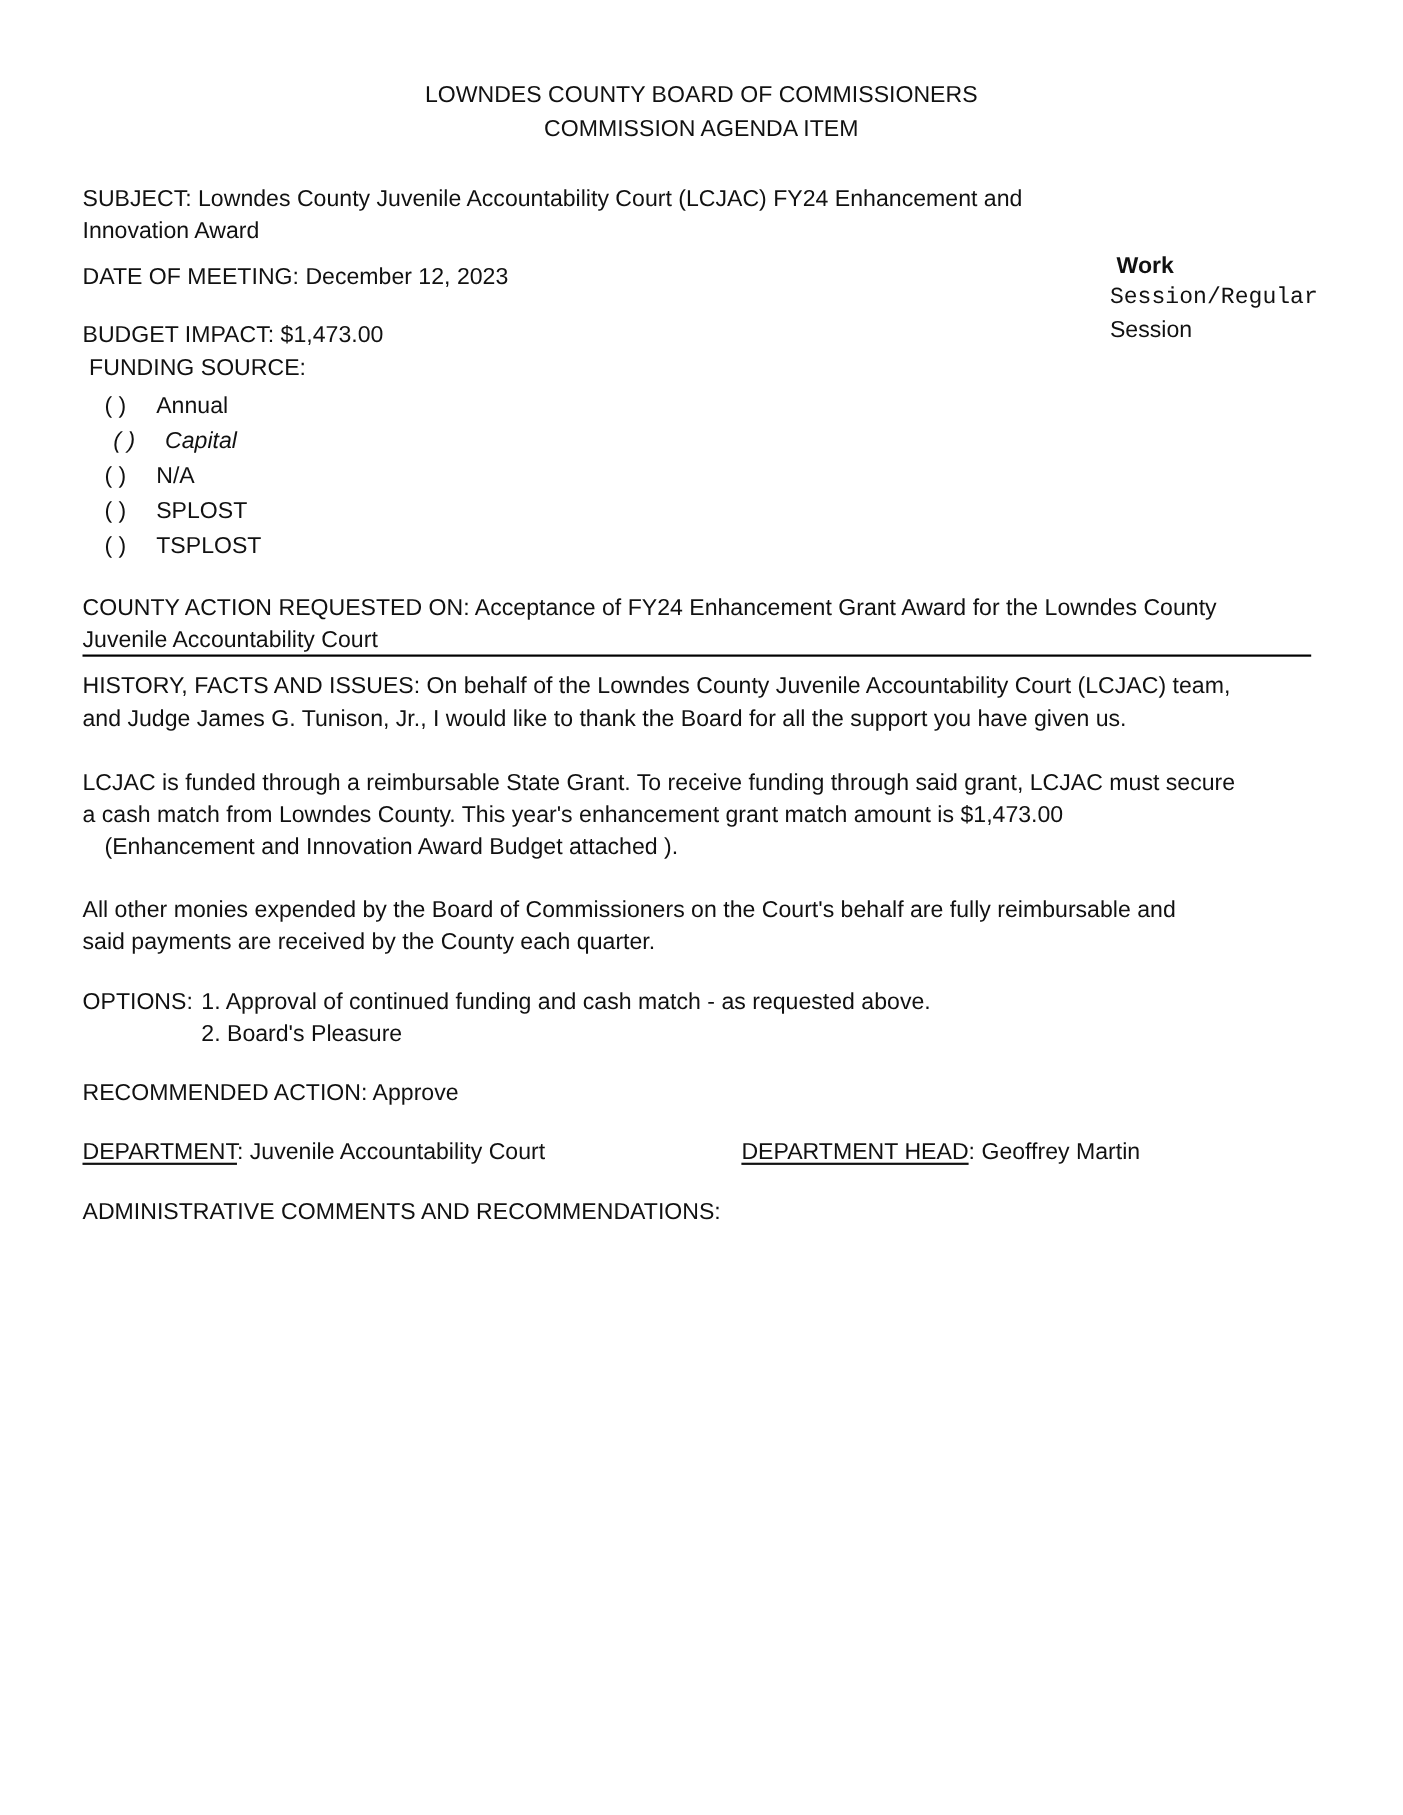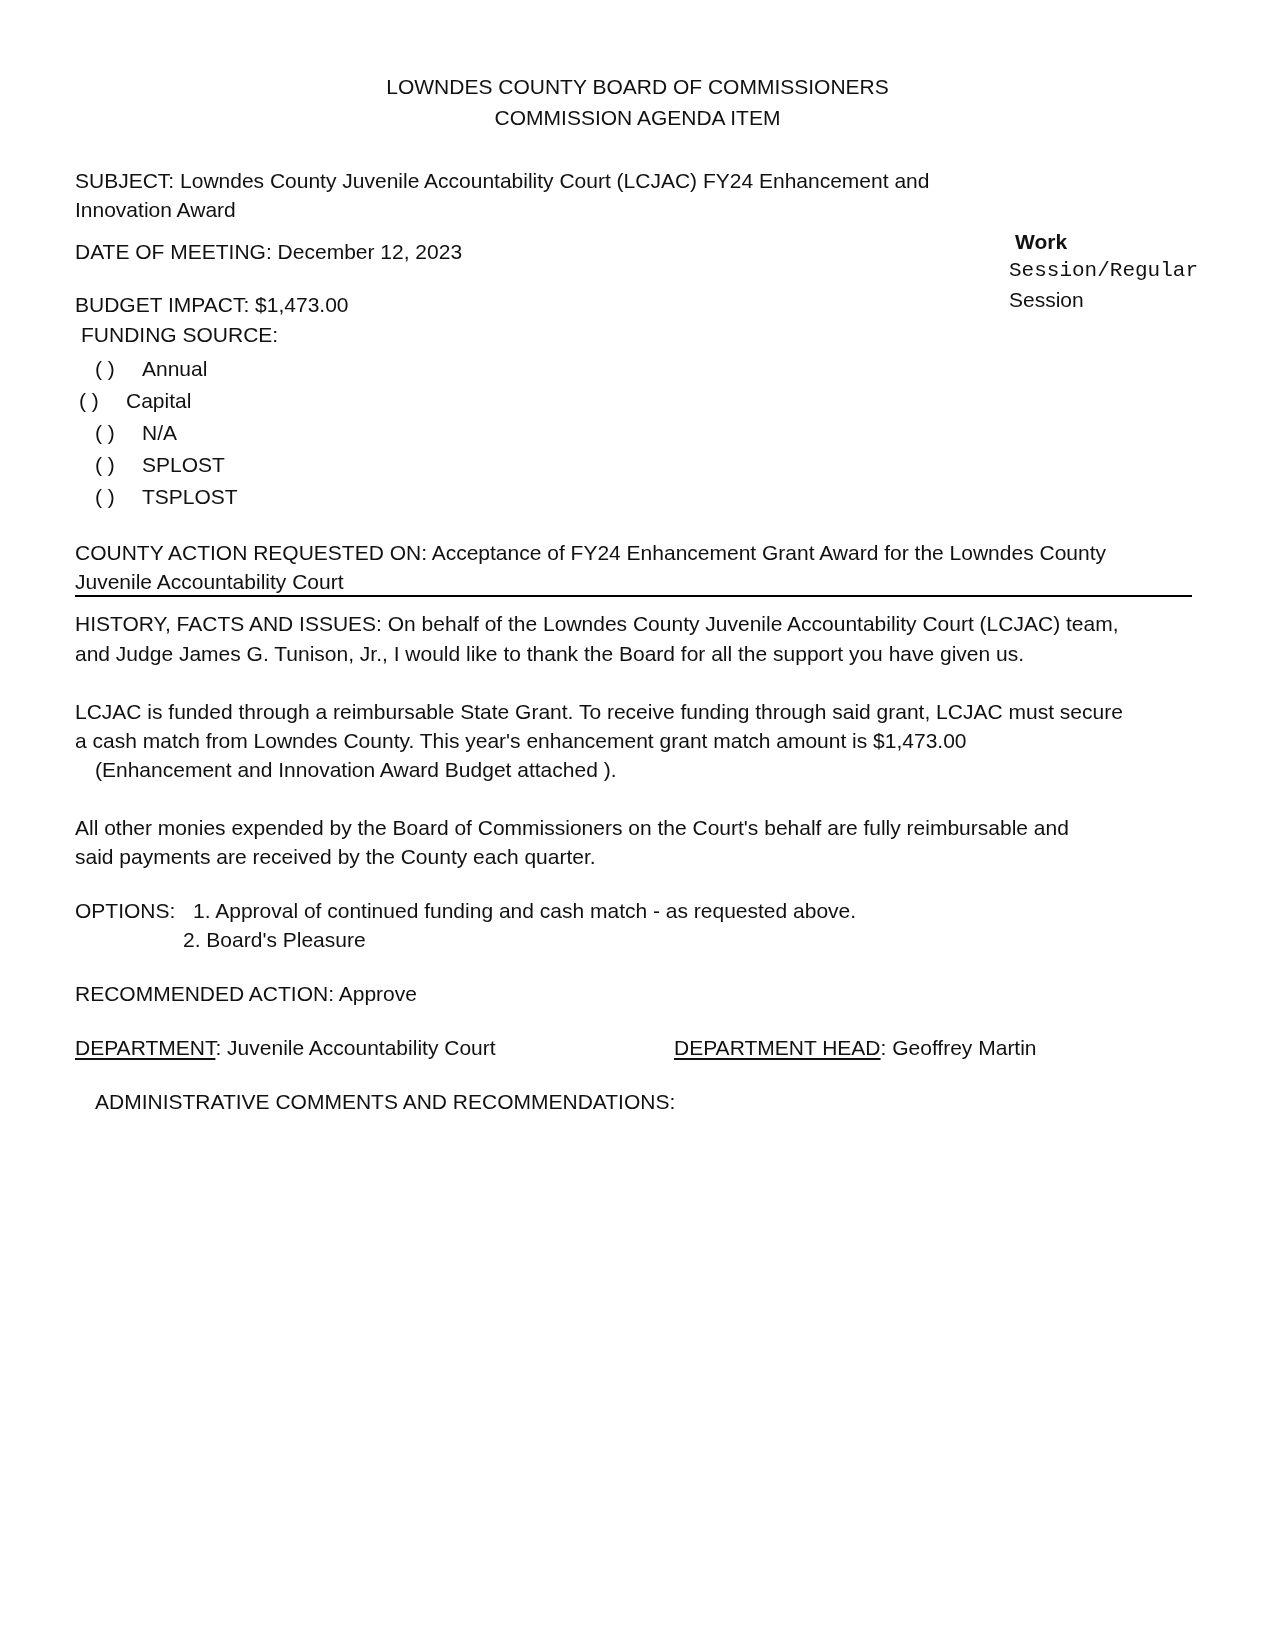--- a/index.html
+++ b/index.html
@@ -30,21 +30,21 @@
   <div class="abs" style="left:1015px; top:230px;font-weight:bold;">Work</div>
   <div class="abs" style="left:1009px; top:259px;font-family:Liberation Mono, monospace;">Session/Regular</div>
   <div class="abs" style="left:1009px; top:288px;">Session</div>
 
   <div class="abs" style="left:75px; top:293px;">BUDGET IMPACT: $1,473.00</div>
   <div class="abs" style="left:81px; top:323px;">FUNDING SOURCE:</div>
 
   <div class="abs" style="left:95px; top:357px;">
     <span class="paren">( )</span><span>Annual</span>
   </div>
-  <div class="abs" style="left:79px; top:389px;">
+  <div class="abs" style="left:103px; top:389px;font-style:italic;">
     <span class="paren">( )</span><span>Capital</span>
   </div>
   <div class="abs" style="left:95px; top:421px;">
     <span class="paren">( )</span><span>N/A</span>
   </div>
   <div class="abs" style="left:95px; top:453px;">
     <span class="paren">( )</span><span>SPLOST</span>
   </div>
   <div class="abs" style="left:95px; top:485px;">
     <span class="paren">( )</span><span>TSPLOST</span>
@@ -59,27 +59,27 @@
   <div class="abs" style="left:75px; top:642px;">and Judge James G. Tunison, Jr., I would like to thank the Board for all the support you have given us.</div>
 
   <div class="abs" style="left:75px; top:700px;">LCJAC is funded through a reimbursable State Grant. To receive funding through said grant, LCJAC must secure</div>
   <div class="abs" style="left:75px; top:729px;">a cash match from Lowndes County. This year's enhancement grant match amount is $1,473.00</div>
   <div class="abs" style="left:75px; top:758px;margin-left:20px;">(Enhancement and Innovation Award Budget attached ).</div>
 
   <div class="abs" style="left:75px; top:816px;">All other monies expended by the Board of Commissioners on the Court's behalf are fully reimbursable and</div>
   <div class="abs" style="left:75px; top:845px;">said payments are received by the County each quarter.</div>
 
   <div class="abs" style="left:75px; top:899px;">OPTIONS:</div>
-  <div class="abs" style="left:183px; top:899px;margin-left:10px;">1. Approval of continued funding and cash match - as requested above.</div>
+  <div class="abs" style="left:183px; top:899px;">1. Approval of continued funding and cash match - as requested above.</div>
   <div class="abs" style="left:183px; top:928px;">2. Board's Pleasure</div>
 
   <div class="abs" style="left:75px; top:982px;">RECOMMENDED ACTION: Approve</div>
 
   <div class="abs" style="left:75px; top:1036px;">
     <span class="u">DEPARTMENT</span><span>: Juvenile Accountability Court</span>
   </div>
   <div class="abs" style="left:674px; top:1036px;">
     <span class="u">DEPARTMENT HEAD</span><span>: Geoffrey Martin</span>
   </div>
 
-  <div class="abs" style="left:75px; top:1090px;margin-left:20px;">ADMINISTRATIVE COMMENTS AND RECOMMENDATIONS:</div>
+  <div class="abs" style="left:75px; top:1090px;">ADMINISTRATIVE COMMENTS AND RECOMMENDATIONS:</div>
 
 </div>
 
 </body></html>

